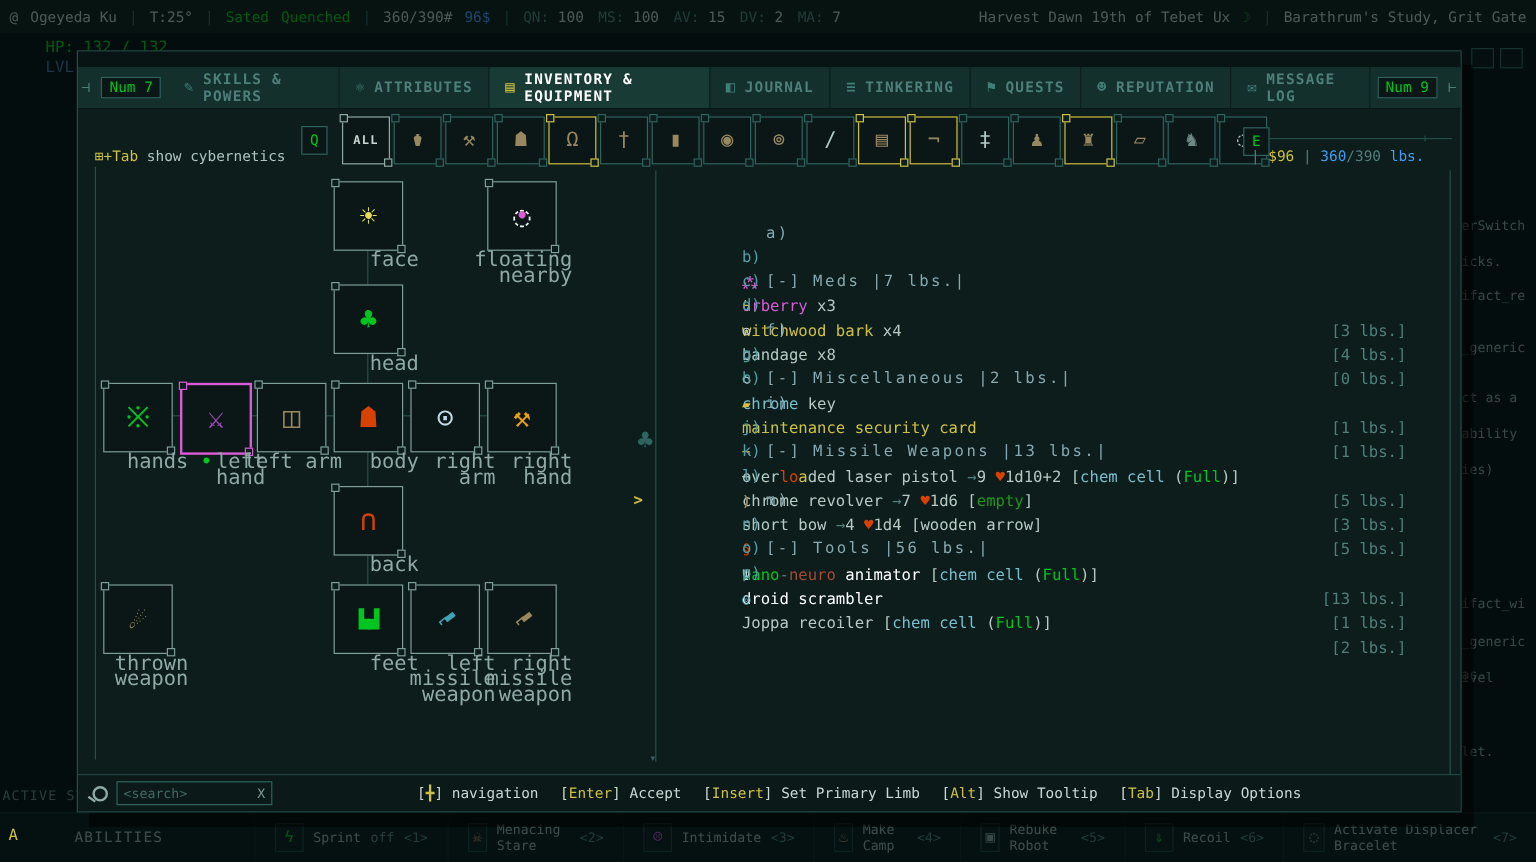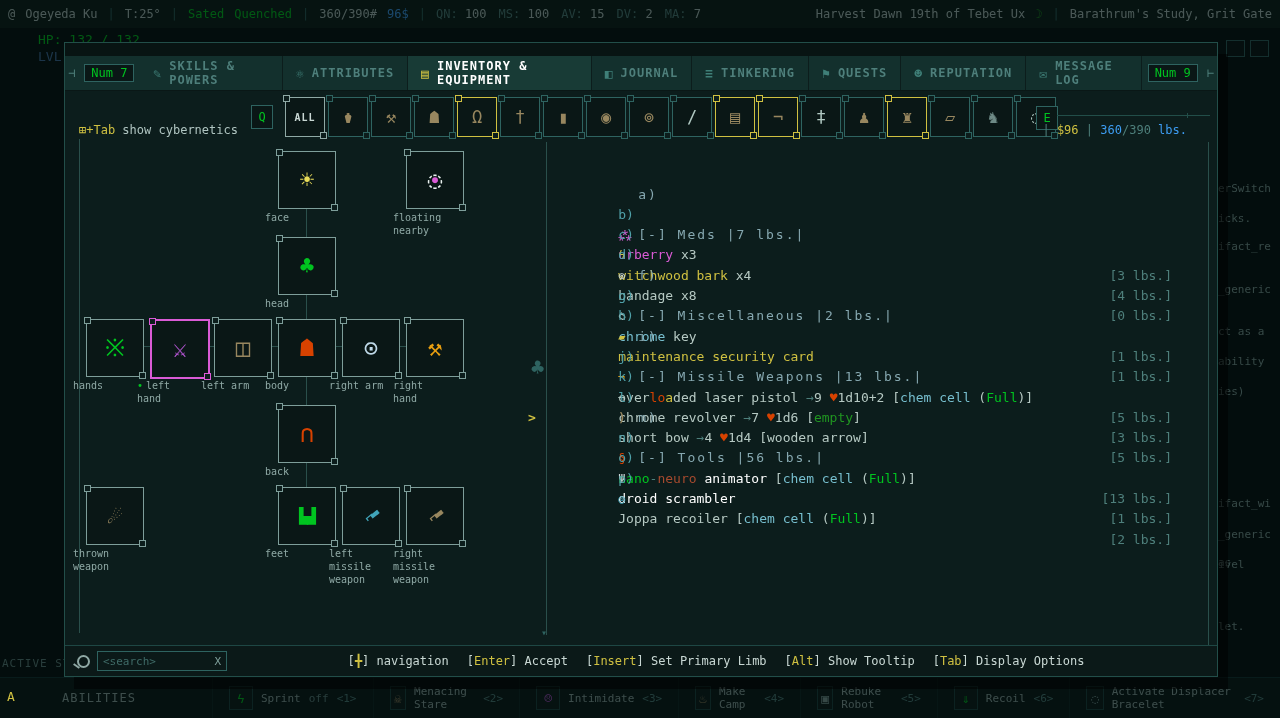--- a/index.html
+++ b/index.html
@@ -63,21 +63,21 @@
 
   
   .hline,.vline{position:absolute;background:#2A4F4B;z-index:0;}
   .slot{position:absolute;width:56px;height:56px;z-index:1;}
   .slot .qframe{width:56px;height:56px;display:flex;align-items:center;justify-content:center;color:#7E9E9A;}
   .slot .qframe.sel{color:#DA5BD6;border-width:2px;}
   .slot-glyph{font-size:24px;line-height:1;}
   .rifle{display:inline-block;transform:rotate(-38deg);font-size:15px;letter-spacing:-3px;}
   .feetg{font-size:15px;letter-spacing:-1px;}
   .fdot{position:absolute;font-size:10px;line-height:1;}
-  .slot-label{position:absolute;top:60px;left:-13px;width:84px;text-align:left;font-size:10px;line-height:13px;color:#8FA9A5;}
+  .slot-label{position:absolute;top:60px;left:-13px;width:84px;text-align:right;font-size:17px;line-height:13px;color:#8FA9A5;}
   .slot-label .lbl{white-space:pre-line;}
   .pdot{color:#00C420;margin-right:3px;}
   .div-leaf{position:absolute;left:466px;top:312px;color:#2E6360;font-size:22px;z-index:2;}
   .div-arrow{position:absolute;left:476px;top:584px;color:#2E6360;font-size:10px;z-index:2;}
 
   
   .invpanel{position:absolute;left:465px;top:101px;width:646px;}
   .inv-row{position:relative;height:20.3px;line-height:20.3px;font-size:13px;padding-left:10px;white-space:pre;}
   .inv-row.hdr{letter-spacing:2px;}
   .inv-letter{display:inline-block;width:27px;}

